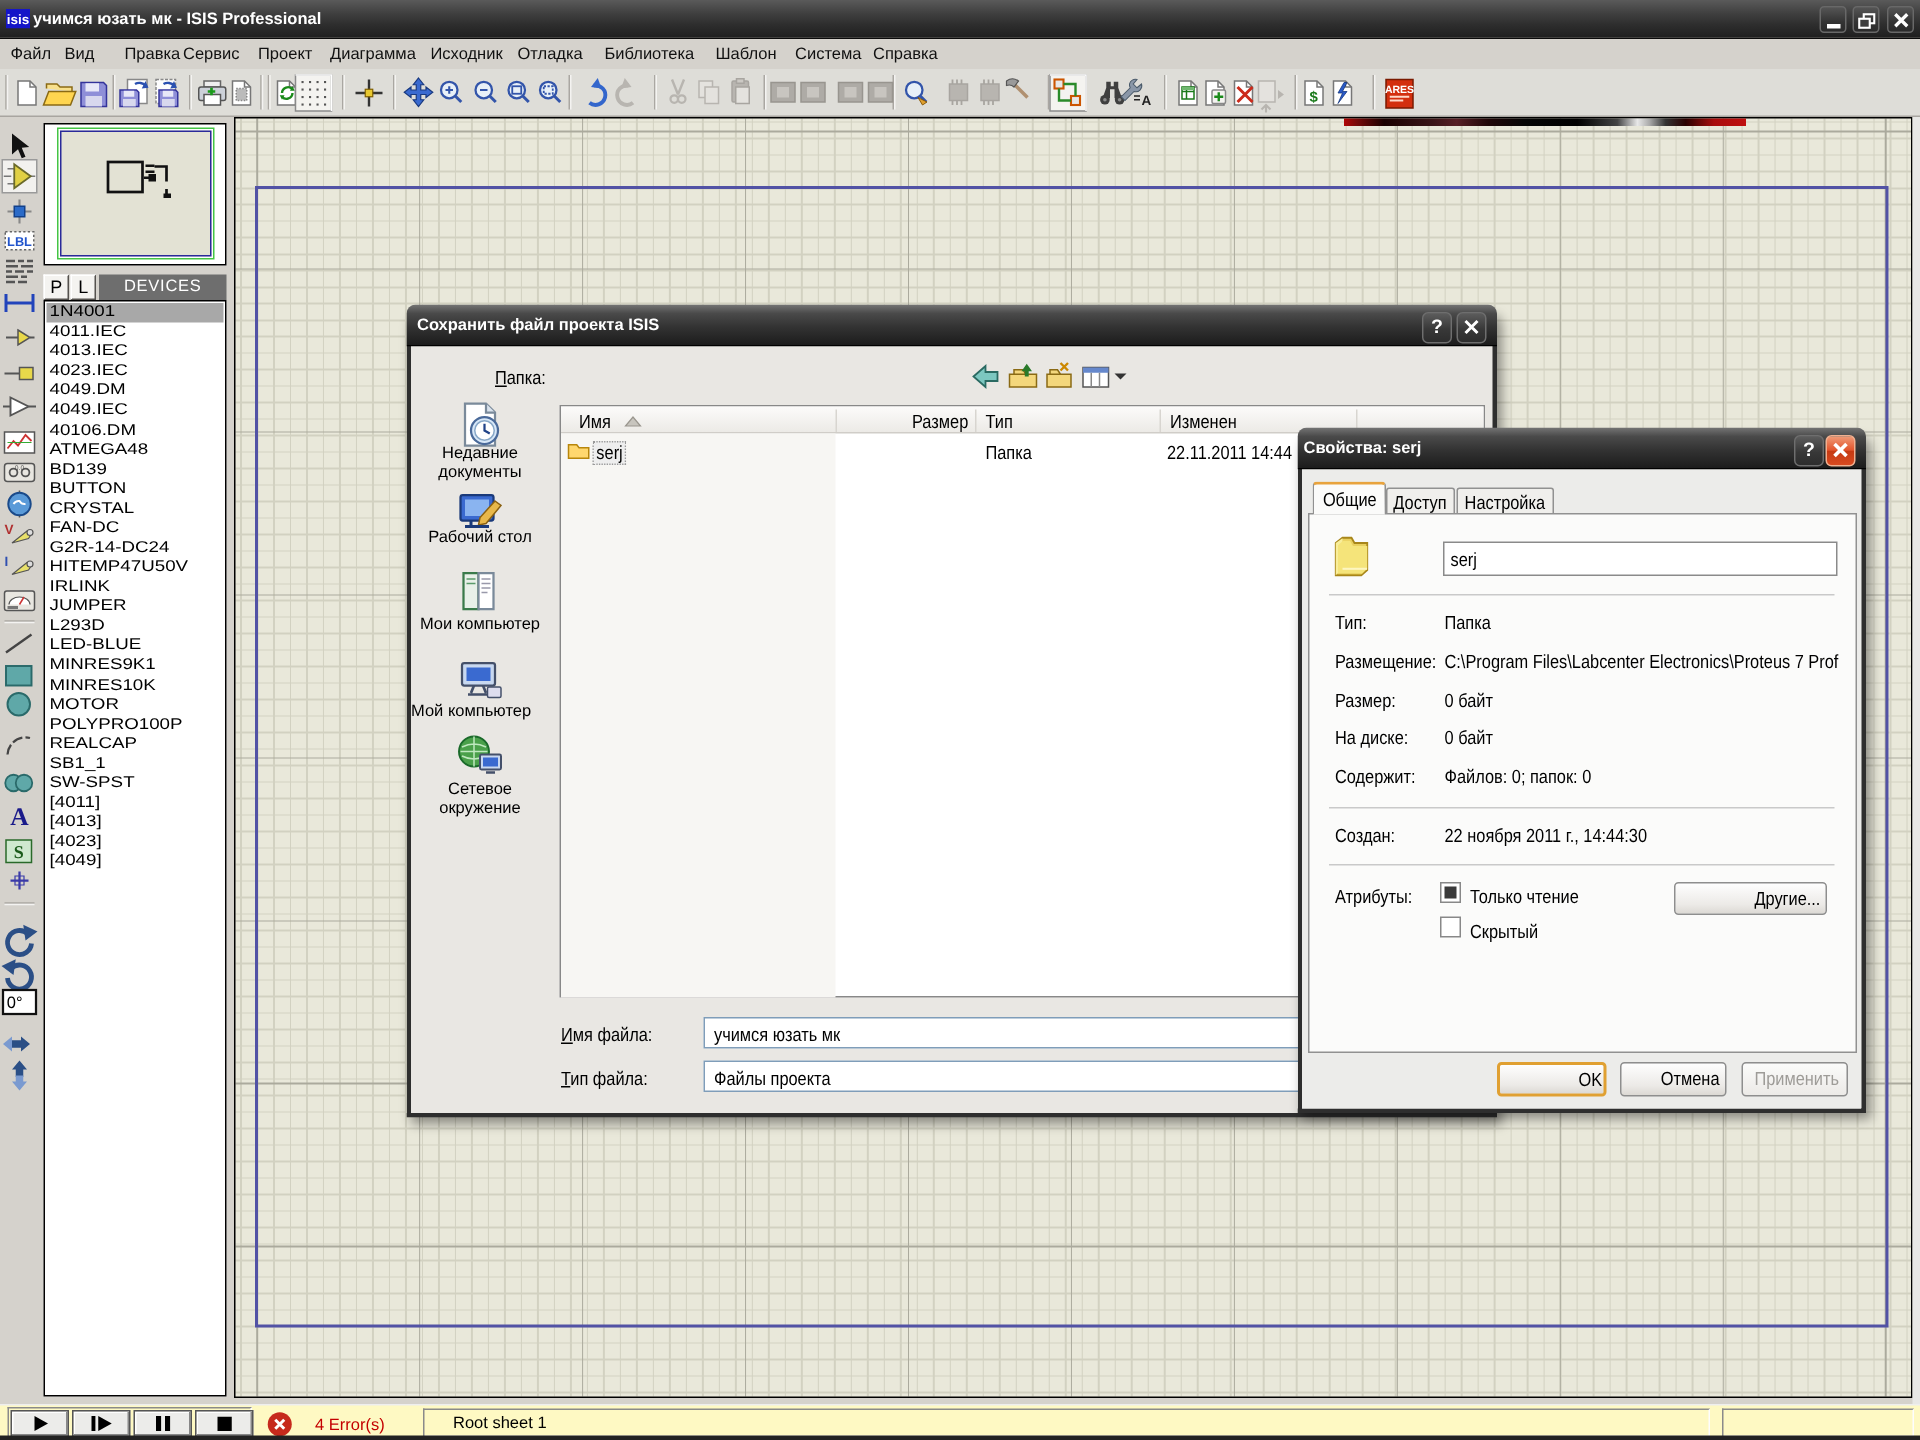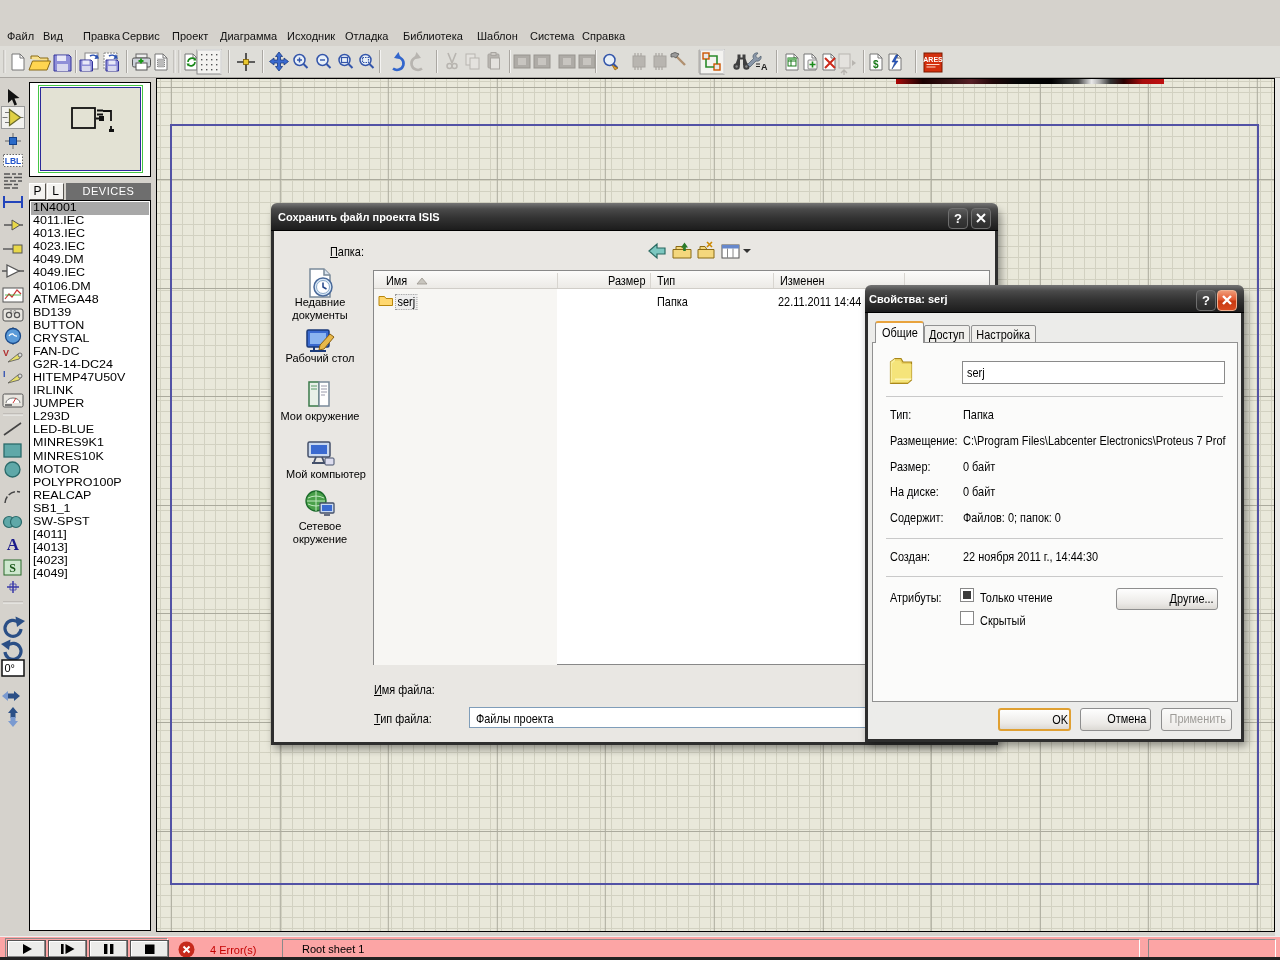--- a/index.html
+++ b/index.html
@@ -28,36 +28,53 @@
 
 #overview{position:absolute;left:29px;top:4px;width:122px;height:95px;background:#fff;border:1px solid #000}
 
 #plbar{position:absolute;left:29px;top:105px;width:122px;height:17px}
 .plbtn{position:absolute;top:0;width:17px;height:17px;background:#f4f3f0;border-top:1px solid #fff;border-left:1px solid #fff;border-right:1.5px solid #55524e;border-bottom:1.5px solid #55524e;font-size:12px;text-align:center;line-height:15px;color:#000}
 #devhdr{position:absolute;left:37px;top:0;width:85px;height:17px;background:#6e6e6e;color:#fff;font-size:11px;text-align:center;line-height:17px;letter-spacing:0.5px}
 
 #devlist{position:absolute;left:29px;top:122px;width:122px;height:731px;background:#fff;border:1px solid #000;font-size:12.5px;color:#000}
 #devlist div{position:absolute;left:1px;width:118px;height:13.1px;line-height:13.1px;padding-left:2px;white-space:nowrap}#devlist div span{display:inline-block;transform:scaleY(0.83);transform-origin:0 3px}
 
-#statusbar{position:absolute;left:0;top:936px;width:1280px;height:24px;background:#fca5a5;border-top:1px solid #eee}
+#statusbar{position:absolute;left:0;top:936px;width:1280px;height:24px;background:#fef9c3;border-top:1px solid #eee}
 .mbtn{position:absolute;top:3px;width:39px;height:18px;background:#ececea;border:1px solid #555;box-shadow:inset -1px -1px 0 #888, inset 1px 1px 0 #fff}
 .spanel{position:absolute;top:2px;height:19px;border:1px solid;border-color:#8a8a8a #fdfdfd #fdfdfd #8a8a8a;font-size:11px;color:#000;line-height:18px;padding-left:19px}
 #winbottom{position:absolute;left:0;top:957px;width:1280px;height:3px;background:#222}
 
 .dlg{position:absolute;border-radius:7px 7px 0 0}
 .dtitle{position:absolute;left:-3px;top:-3px;right:-3px;height:27.5px;border-radius:6px 6px 0 0;background:linear-gradient(180deg,#757575 0%,#4a4a4a 22%,#333 55%,#1c1c1c 100%);border-bottom:1px solid #000}
 .dtitle b{position:absolute;top:8px;color:#fff;font-size:11px}
 .dbtn{position:absolute;top:5px;width:20px;height:21px;border-radius:4px;background:linear-gradient(180deg,#5c5c5c,#383838 55%,#2d2d2d);border:1px solid #6e6e6e;color:#fff;text-align:center}
 .dbtn span{font-size:13px;font-weight:bold;line-height:18px}
 .txt{position:absolute;font-size:12.7px;color:#000;white-space:nowrap;line-height:14px;transform:scaleX(0.86);transform-origin:0 0}.sx{display:inline-block;transform:scaleX(0.86)}
 .field{position:absolute;background:#fff;border:1px solid #9a9a9a}
 .btn{position:absolute;background:linear-gradient(180deg,#fefefe,#eceae7 70%,#dcd9d4);border:1px solid #8e8e8e;border-radius:3px;font-size:12.7px;text-align:right;color:#000}
 </style></head>
 <body>
 <div id="app">
+  <div id="titlebar">
+    <svg class="abs" style="left:4px;top:6px" width="16" height="13">
+        <rect width="16" height="13" fill="#1515c8"></rect>
+        <text x="8" y="10" font-size="9" font-weight="bold" fill="#fff" text-anchor="middle" font-family="Liberation Sans">isis</text>
+      </svg>
+    <span class="ttext">учимся юзать мк - ISIS Professional</span>
+    <div class="wbtn" style="left:1213px"><svg width="17" height="17">
+          <rect x="4" y="11" width="9" height="3" fill="#fff"></rect>
+        </svg></div>
+    <div class="wbtn" style="left:1235px"><svg width="17" height="17">
+          <rect x="6.5" y="4.5" width="7" height="6" fill="none" stroke="#fff" stroke-width="1.4"></rect>
+          <rect x="3.5" y="7.5" width="7" height="6" fill="#3d3d3d" stroke="#fff" stroke-width="1.4"></rect>
+        </svg></div>
+    <div class="wbtn" style="left:1258px"><svg width="17" height="17">
+          <path d="M4.5 4.5 L12.5 12.5 M12.5 4.5 L4.5 12.5" stroke="#fff" stroke-width="2.2"></path>
+        </svg></div>
+  </div>
   <div id="menubar">
     <span style="left:7px">Файл</span>
       <span style="left:43px">Вид</span>
       <span style="left:83px">Правка</span>
       <span style="left:122px">Сервис</span>
       <span style="left:172px">Проект</span>
       <span style="left:220px">Диаграмма</span>
       <span style="left:287px">Исходник</span>
       <span style="left:345px">Отладка</span>
       <span style="left:403px">Библиотека</span>
@@ -500,38 +517,41 @@
         <path d="M26 10 l4 3 -10 12 -5 1 1-5 Z" fill="#e8b84a" stroke="#8a6010" stroke-width="1"></path>
         <path d="M10 23 v4 M6 27 h16" stroke="#1a3a7a" stroke-width="2"></path>
       </svg>
       <div class="abs" style="left:0px;top:146px;width:92px;text-align:center;font-size:11px;color:#000">Рабочий стол</div>
       <svg class="abs" style="left:30px;top:172px" width="32" height="32" viewBox="0 0 32 32">
         <path d="M5 4 h10 v24 h-10 Z" fill="#e8f0e8" stroke="#3a7a4a" stroke-width="1.5"></path>
         <path d="M15 4 h10 v24 h-10 Z" fill="#fff" stroke="#7a8a9a" stroke-width="1.5"></path>
         <path d="M17 8 h6 M17 11 h6 M17 14 h6 M17 17 h4" stroke="#99a" stroke-width="1"></path>
         <path d="M7 8 h6 M7 11 h6" stroke="#5a9a6a" stroke-width="1"></path>
       </svg>
-      <div class="abs" style="left:0px;top:204px;width:92px;text-align:center;font-size:11px;color:#000">Мои окружение</div>
+      <div class="abs" style="left:0px;top:204px;width:92px;text-align:center;font-size:11px;color:#000">Мои компьютер</div>
       <svg class="abs" style="left:30px;top:231px" width="32" height="32" viewBox="0 0 32 32">
         <rect x="4" y="5" width="22" height="15" rx="1.5" fill="#c8d8f0" stroke="#44506a" stroke-width="1.5"></rect>
         <rect x="7" y="8" width="16" height="9" fill="#3a6ad0"></rect>
         <path d="M12 20 l-2 5 M18 20 l2 5 M8 26 h14" stroke="#44506a" stroke-width="1.8" fill="none"></path>
         <rect x="21" y="21" width="9" height="7" rx="1" fill="#dde" stroke="#44506a"></rect>
       </svg>
-      <div class="abs" style="left:0px;top:262px;width:92px;text-align:right;font-size:11px;color:#000">Мой компьютер</div>
+      <div class="abs" style="left:0px;top:262px;width:92px;text-align:left;font-size:11px;color:#000">Мой компьютер</div>
       <svg class="abs" style="left:30px;top:283px" width="32" height="32" viewBox="0 0 32 32">
         <circle cx="12" cy="12" r="10" fill="#4aa04a" stroke="#1a6a2a" stroke-width="1.3"></circle>
         <path d="M4 9 q8-4 16 0 M4 15 q8 4 16 0 M12 2 v20 M3 12 h18" stroke="#bfe8bf" stroke-width="1" fill="none"></path>
         <rect x="16" y="14" width="14" height="10" rx="1" fill="#c8d8f0" stroke="#44506a" stroke-width="1.3"></rect>
         <rect x="18" y="16" width="10" height="6" fill="#3a6ad0"></rect>
         <path d="M20 26 h6" stroke="#44506a" stroke-width="1.6"></path>
       </svg>
       <div class="abs" style="left:0px;top:314px;width:92px;text-align:center;font-size:11px;color:#000">Сетевое</div>
       <div class="abs" style="left:0px;top:327px;width:92px;text-align:center;font-size:11px;color:#000">окружение</div>
     <span class="txt" style="left:100px;top:477px"><u>И</u>мя файла:</span>
+    <div class="field" style="left:195px;top:472px;width:521px;height:21px;border-color:#7f9db9">
+        <span class="txt" style="left:6px;top:4px">учимся юзать мк</span>
+      </div>
     <span class="txt" style="left:100px;top:506px"><u>Т</u>ип файла:</span>
     <div class="field" style="left:195px;top:501px;width:521px;height:21px;border-color:#7f9db9">
         <span class="txt" style="left:6px;top:4px">Файлы проекта</span>
       </div>
   </div>
 
   <div class="dlg" id="propdlg" style="left:865px;top:288px;width:379px;height:454px;background:#ececea;border:3px solid #2e2e2e;border-top:none;box-shadow:3px 4px 8px rgba(0,0,0,0.4)">
     <div class="dtitle">
         <b style="left:4px">Свойства: serj</b>
       <div class="dbtn" style="left:331px"><span>?</span></div>

